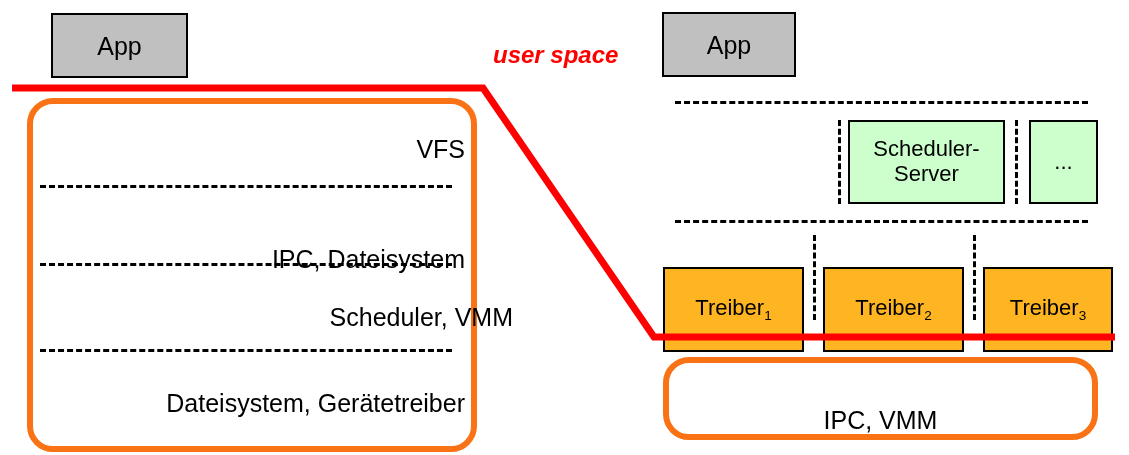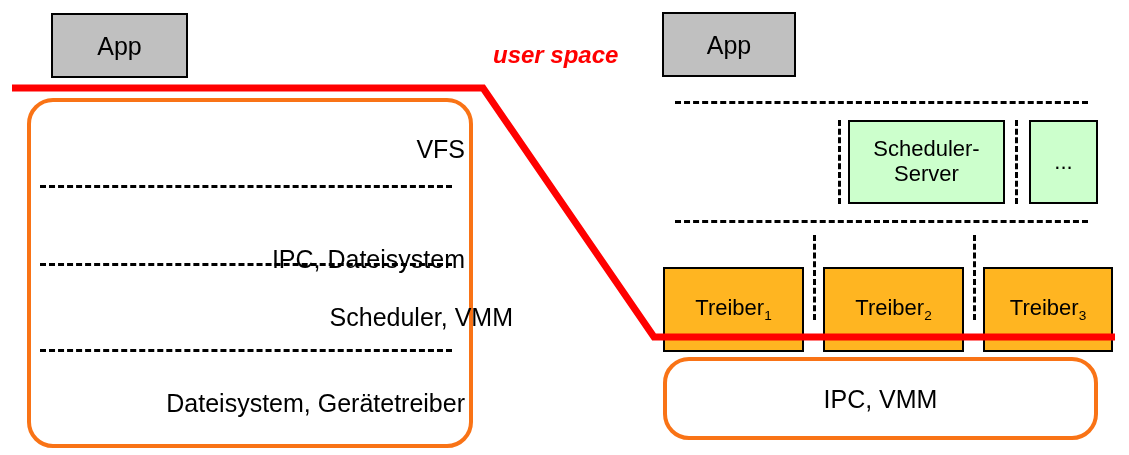--- a/index.html
+++ b/index.html
@@ -42,23 +42,24 @@
   }
 
   .driver-box {
     background: #ffb521;
     border: 2px solid #000000;
     font-size: 22px;
     margin-top: 32px;
   }
 
   .kernel-round {
-    border: 4px solid #f97316;
+    border: 6px solid #f97316;
     border-radius: 26px;
     background: #ffffff;
+    align-items: flex-end;
   }
 
   
   .layer-text {
     position: absolute;
     text-align: right;
     color: #000000;
     font-size: 25px;
     white-space: nowrap;
   }

